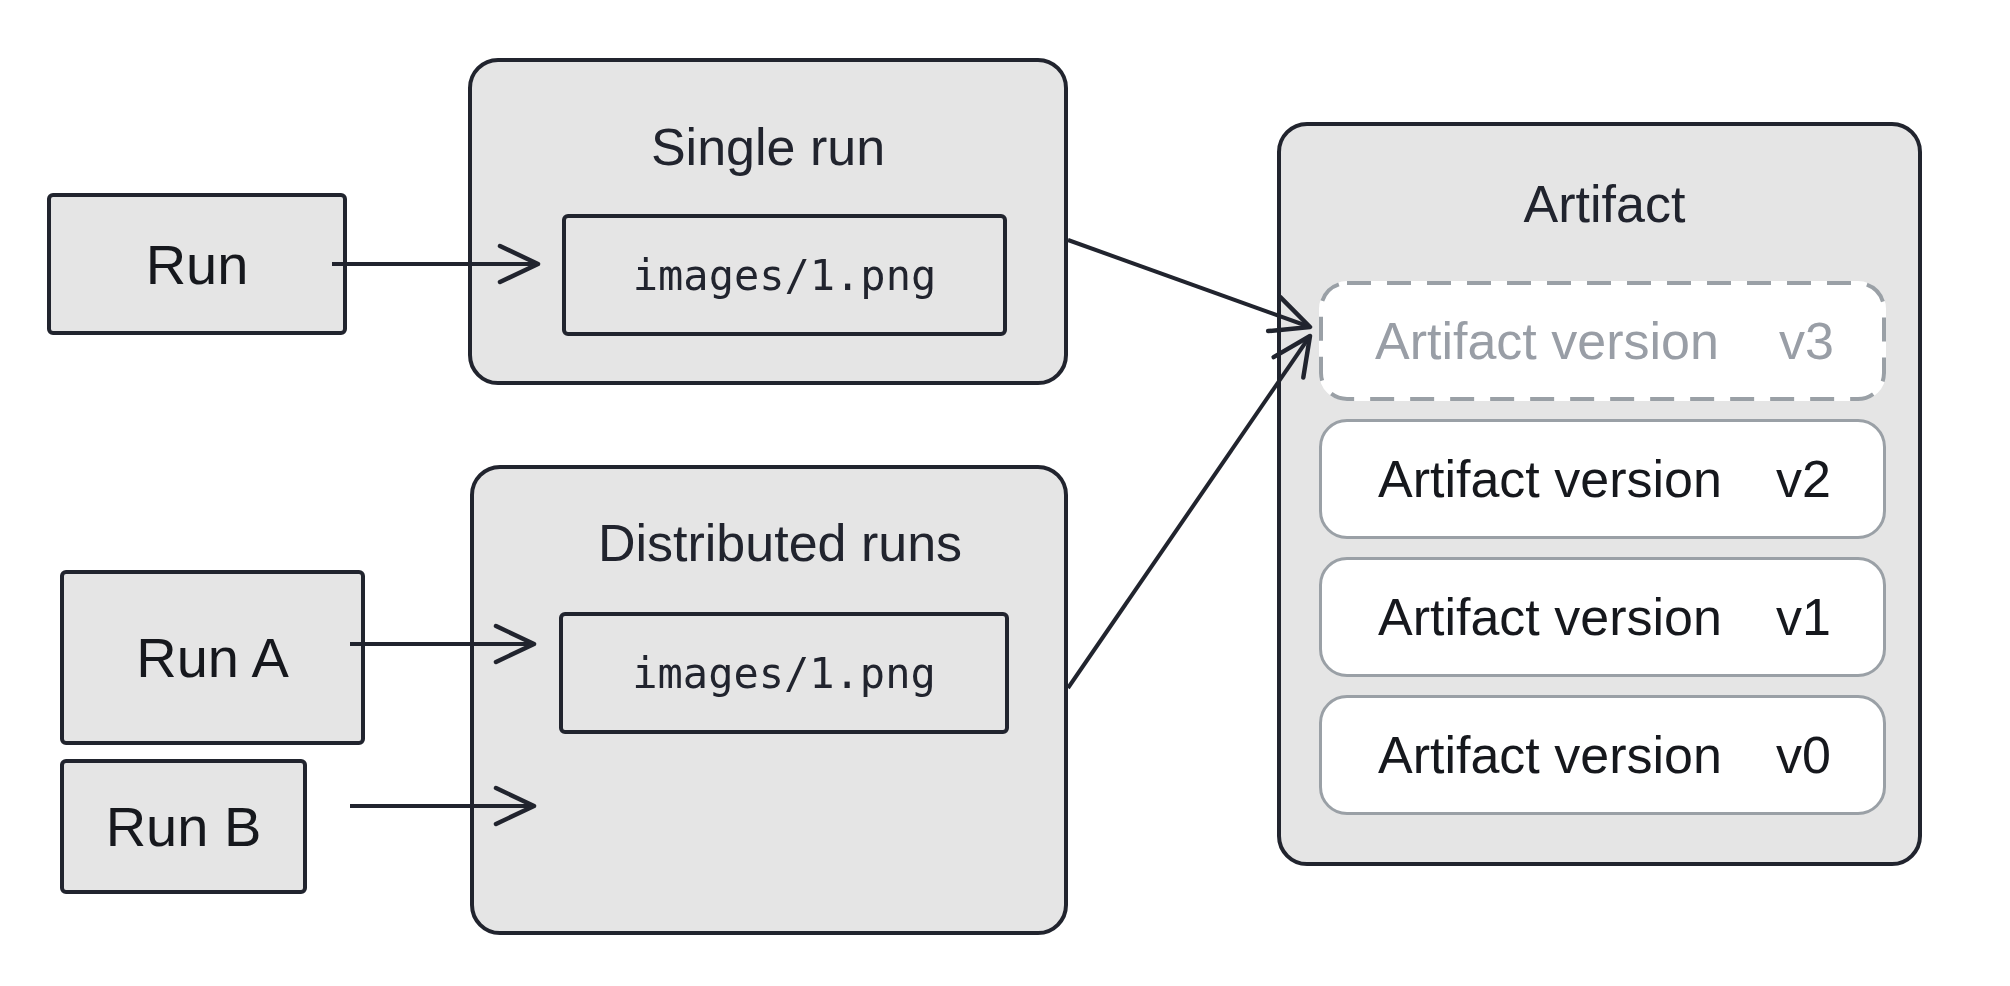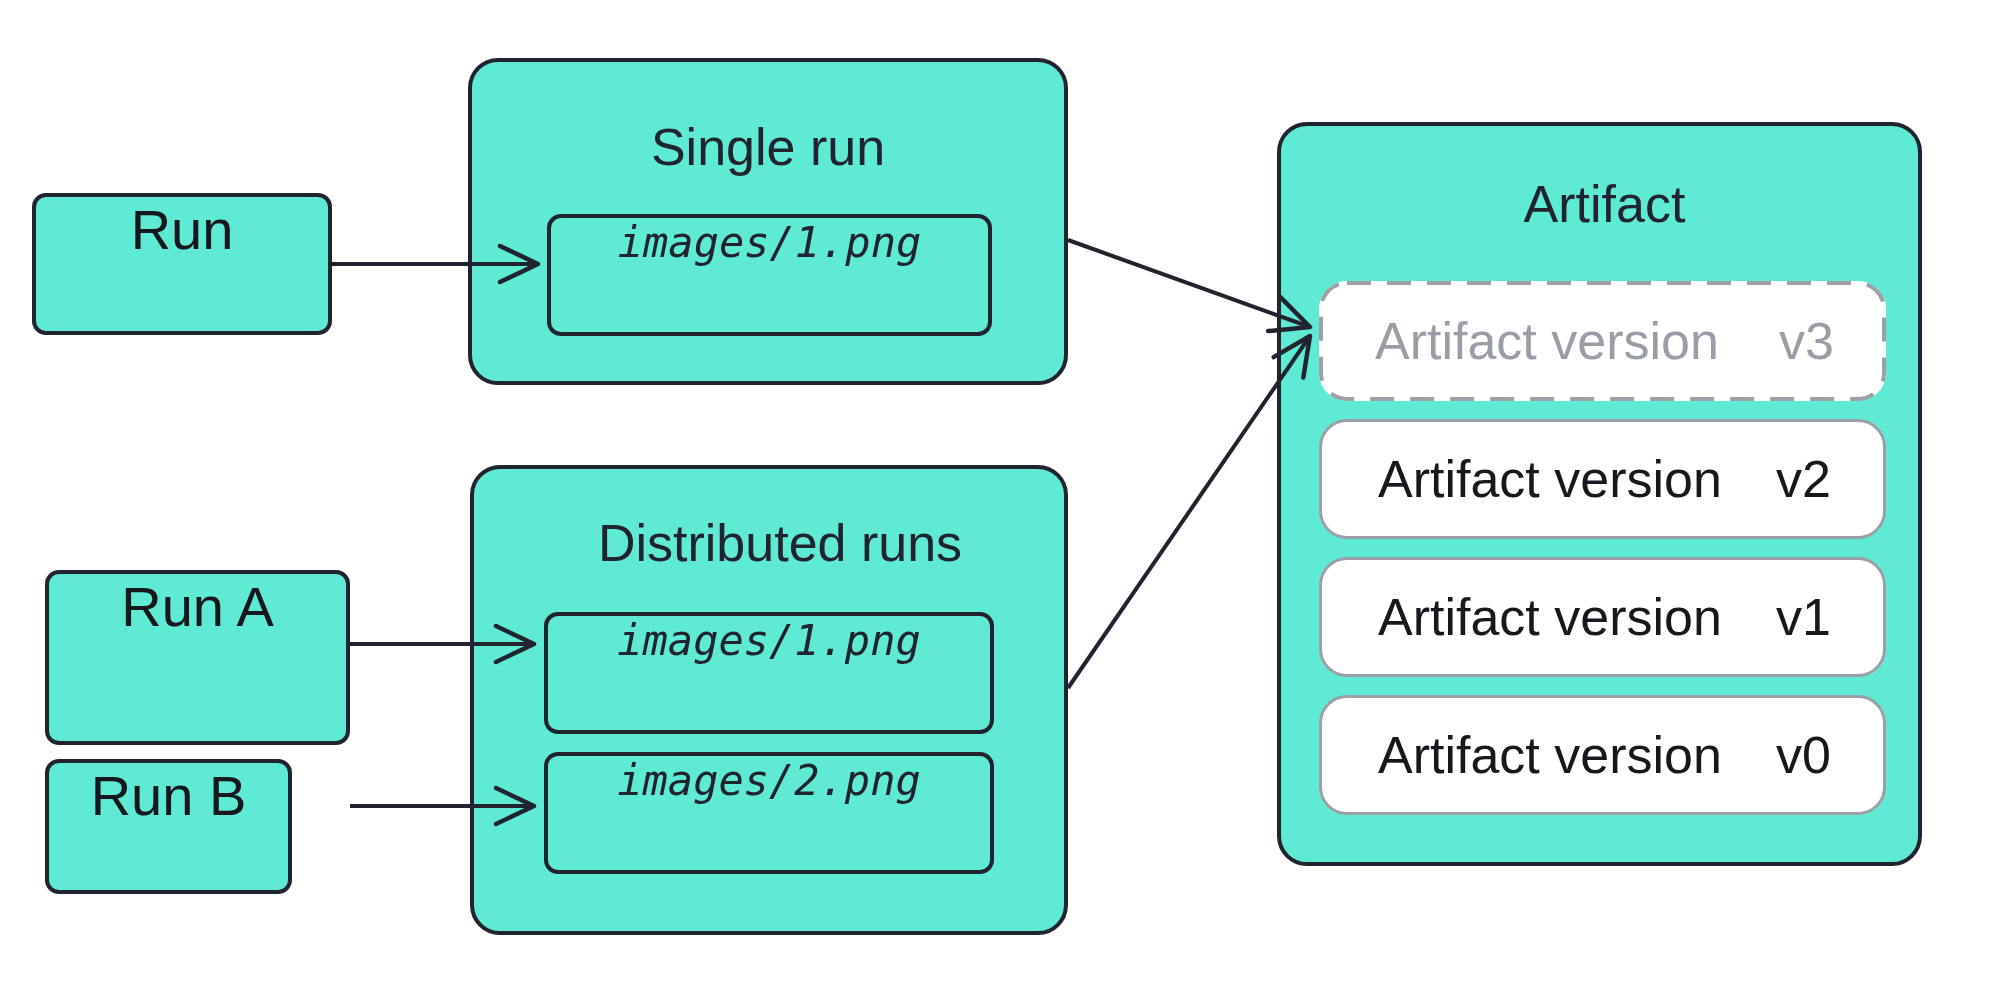--- a/index.html
+++ b/index.html
@@ -9,33 +9,33 @@
     --gray-text:#999ea6;
   }
   html,body{margin:0;padding:0;}
   body{
     width:2010px;height:986px;position:relative;overflow:hidden;
     background:#ffffff;
     font-family:"Liberation Sans", sans-serif;
     color:var(--ink);
   }
   .box{
-    position:absolute;box-sizing:border-box;background:#5eead4;
+    position:absolute;box-sizing:border-box;background:#e5e5e5;
     border:4px solid var(--dark);
   }
   .group{border-radius:30px;z-index:1;}
-  .leaf{border-radius:14px;z-index:2;display:flex;justify-content:center;}
+  .leaf{border-radius:6px;z-index:2;display:flex;align-items:center;justify-content:center;margin-left:15px;}
   .run-label{font-size:56px;color:var(--ink);}
   .group-title{
     position:absolute;left:0;right:0;text-align:center;
     font-size:52px;line-height:52px;color:var(--dark);z-index:2;
   }
   .mono{
     font-family:"DejaVu Sans Mono", monospace;
-    font-size:42px;color:var(--dark);font-style:italic;
+    font-size:42px;color:var(--dark);
   }
   .version-row{
     position:absolute;box-sizing:border-box;left:38px;width:567px;height:120px;
     border:3px solid var(--gray);border-radius:28px;background:#ffffff;
     display:flex;align-items:center;justify-content:space-between;
     padding:0 52px 0 56px;font-size:52px;color:var(--ink);z-index:2;
   }
   .version-row.pending{
     border:none;color:var(--gray-text);
   }
@@ -69,23 +69,20 @@
   <div class="box leaf" style="left:75px;top:152px;width:445px;height:122px;">
     <span class="mono">images/1.png</span>
   </div>
 </div>
 
 <div class="box group" style="left:470px;top:465px;width:598px;height:470px;">
   <div class="group-title" style="top:48px;padding-left:22px;">Distributed runs</div>
   <div class="box leaf" style="left:70px;top:143px;width:450px;height:122px;">
     <span class="mono">images/1.png</span>
   </div>
-  <div class="box leaf" style="left:70px;top:283px;width:450px;height:122px;">
-    <span class="mono">images/2.png</span>
-  </div>
 </div>
 
 <div class="box group" style="left:1277px;top:122px;width:645px;height:744px;">
   <div class="group-title" style="top:52px;margin-left:10px;">Artifact</div>
 
   <div class="version-row pending" style="top:155px;">
     <svg class="dashed-outline" viewBox="0 0 567 120" width="567" height="120">
       <rect x="2" y="2" width="563" height="116" rx="26" ry="26" fill="none" stroke="#9aa0a6" stroke-width="4" stroke-dasharray="24 16"></rect>
     </svg>
     <span class="vlabel">Artifact version</span>

